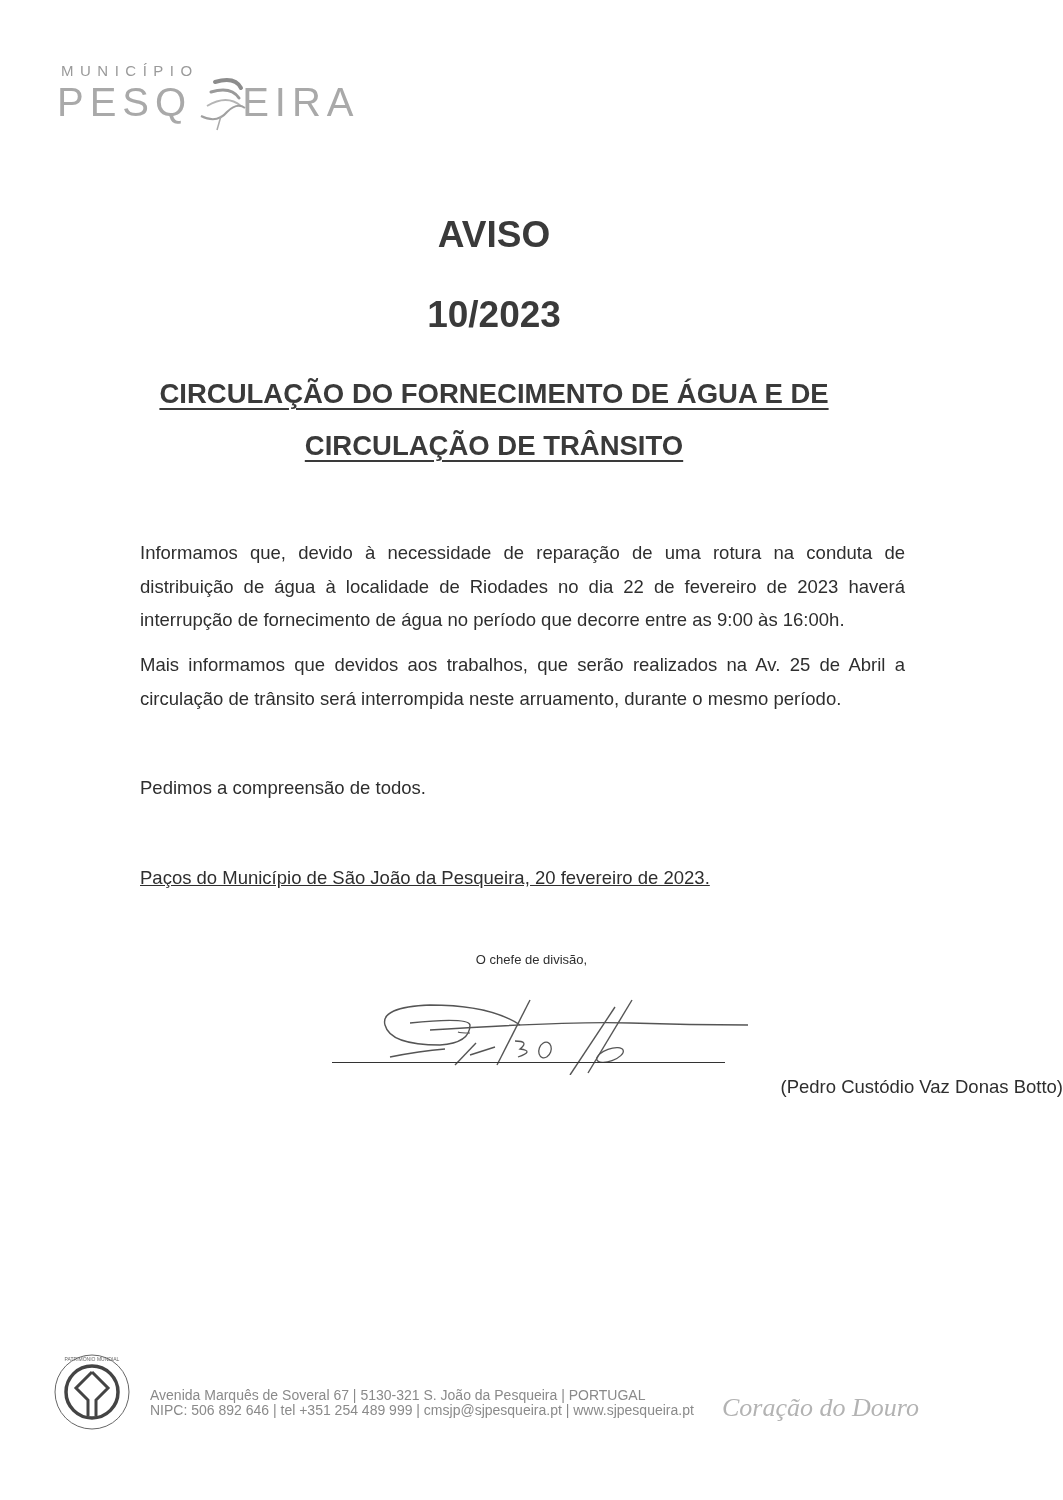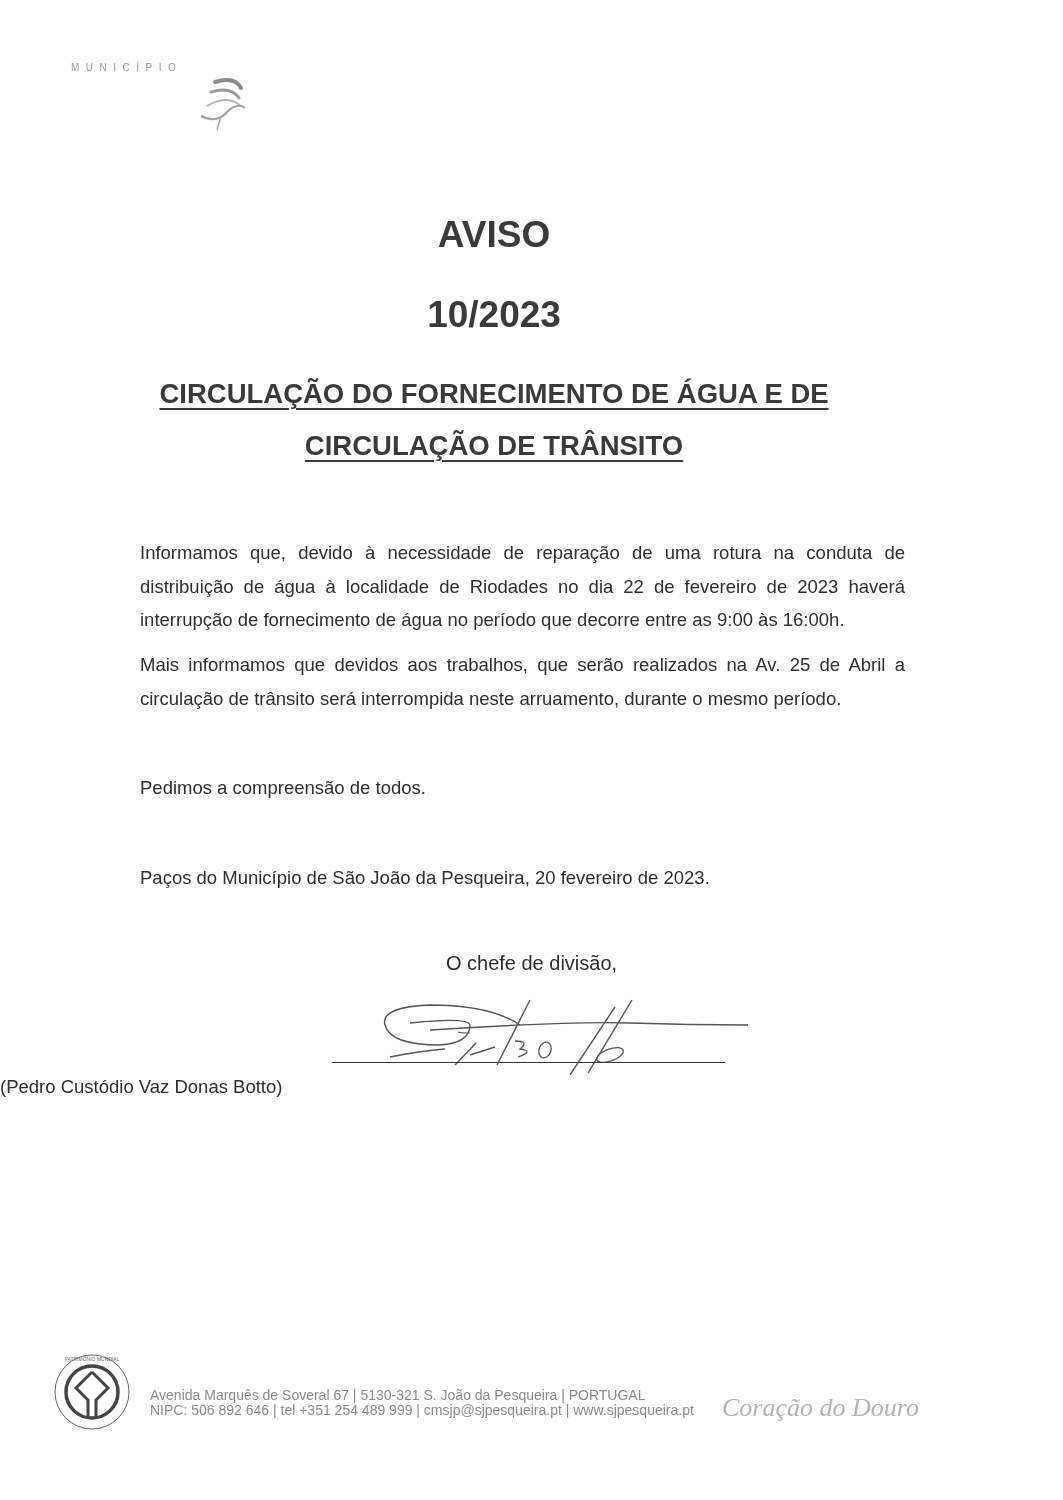--- a/index.html
+++ b/index.html
@@ -1,54 +1,57 @@
 <!DOCTYPE html>
 <html><head>
 <meta charset="utf-8">
 <style>
   html, body { margin: 0; padding: 0; background: #ffffff; }
   body { width: 1063px; height: 1500px; position: relative; overflow: hidden;
          font-family: "Liberation Sans", sans-serif; color: #2b2b2b; }
 
   
   .logo { position: absolute; left: 57px; top: 62px; width: 300px; height: 70px; }
-  .logo-small { position: absolute; left: 14px; top: 0; font-size: 10px; letter-spacing: 6.5px; color: #9a9a9a; }
+  .logo-small { position: absolute; left: 4px; top: 0; font-size: 15px; letter-spacing: 6.5px; color: #9a9a9a; }
   .logo-big { position: absolute; left: 0; top: 18px; font-size: 40px; letter-spacing: 6px; color: #a9a9a9; font-weight: 300; white-space: nowrap; }
   .logo-big .gap { display: inline-block; width: 50px; }
   .logo-emblem { position: absolute; left: 140px; top: 10px; width: 60px; height: 60px; }
 
   
   .title { position: absolute; left: 0; width: 988px; text-align: center; font-weight: bold; color: #3a3a3a; }
   .t-aviso { top: 214px; font-size: 37px; }
   .t-number { top: 294px; font-size: 37px; }
   .t-subject { top: 368px; font-size: 27.5px; line-height: 52px; }
   .t-subject span { text-decoration: underline; text-decoration-thickness: 2px; text-underline-offset: 5px; }
 
   
   .body-text { position: absolute; left: 140px; width: 765px; font-size: 18.5px; line-height: 33.5px; color: #2e2e2e; }
   .p1 { top: 536px; text-align: justify; text-align-last: left; }
   .p2 { top: 648px; text-align: justify; text-align-last: left; }
   .p3 { top: 771px; }
-  .p4 { top: 861px; }
+  .p4 { top: 861px; text-decoration: underline; }
 
-  .sig-role { position: absolute; left: 0; width: 1063px; top: 952px; text-align: center; font-size: 20px; color: #2e2e2e; }
+  .sig-role { position: absolute; left: 0; width: 1063px; top: 952px; text-align: center; font-size: 13px; color: #2e2e2e; }
   .sig-line { position: absolute; left: 332px; top: 1062px; width: 393px; height: 0; border-top: 1.2px solid #333; }
   .sig-svg { position: absolute; left: 370px; top: 985px; width: 390px; height: 90px; }
-  .sig-name { position: absolute; left: 0; width: 1063px; top: 1076px; text-align: left; font-size: 18.5px; color: #2e2e2e; }
+  .sig-name { position: absolute; left: 0; width: 1063px; top: 1076px; text-align: right; font-size: 18.5px; color: #2e2e2e; }
 
   
   .unesco { position: absolute; left: 52px; top: 1352px; width: 80px; height: 80px; }
   .footer-text { position: absolute; left: 150px; top: 1388px; font-size: 14px; line-height: 15px; color: #8a8a8a; white-space: nowrap; }
   .slogan { position: absolute; left: 718px; top: 1378px; width: 250px; height: 60px; }
 </style>
 </head>
 <body>
 
 <div class="logo">
   <div class="logo-small">MUNICÍPIO</div>
+  <div class="logo-big">
+    <span>PESQ</span><span class="gap"></span><span>EIRA</span>
+  </div>
   <svg class="logo-emblem" viewBox="0 0 60 60">
     <path d="M18 10 Q38 4 44 16" stroke="#8c8c8c" stroke-width="4" fill="none" stroke-linecap="round"></path>
     <path d="M14 20 Q34 14 42 26" stroke="#9a9a9a" stroke-width="3" fill="none" stroke-linecap="round"></path>
     <path d="M10 34 Q30 22 44 34" stroke="#b5b5b5" stroke-width="2" fill="none"></path>
     <path d="M4 44 Q20 52 30 40 Q40 30 48 36" stroke="#a0a0a0" stroke-width="2" fill="none"></path>
     <path d="M24 44 L20 58" stroke="#aaaaaa" stroke-width="1.5" fill="none"></path>
   </svg>
 </div>
 
 <div class="title t-aviso">AVISO</div>

